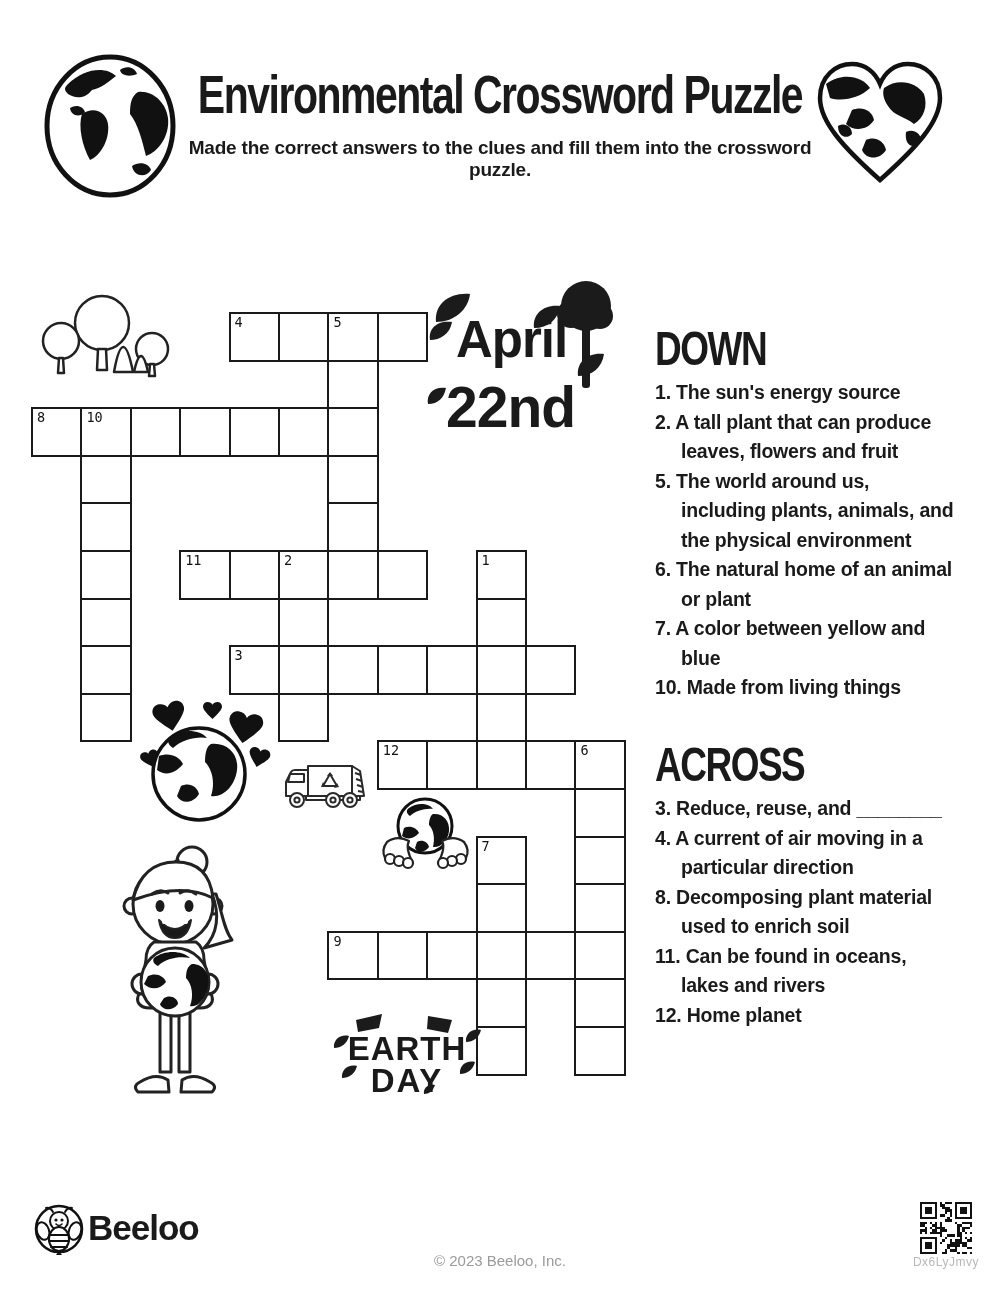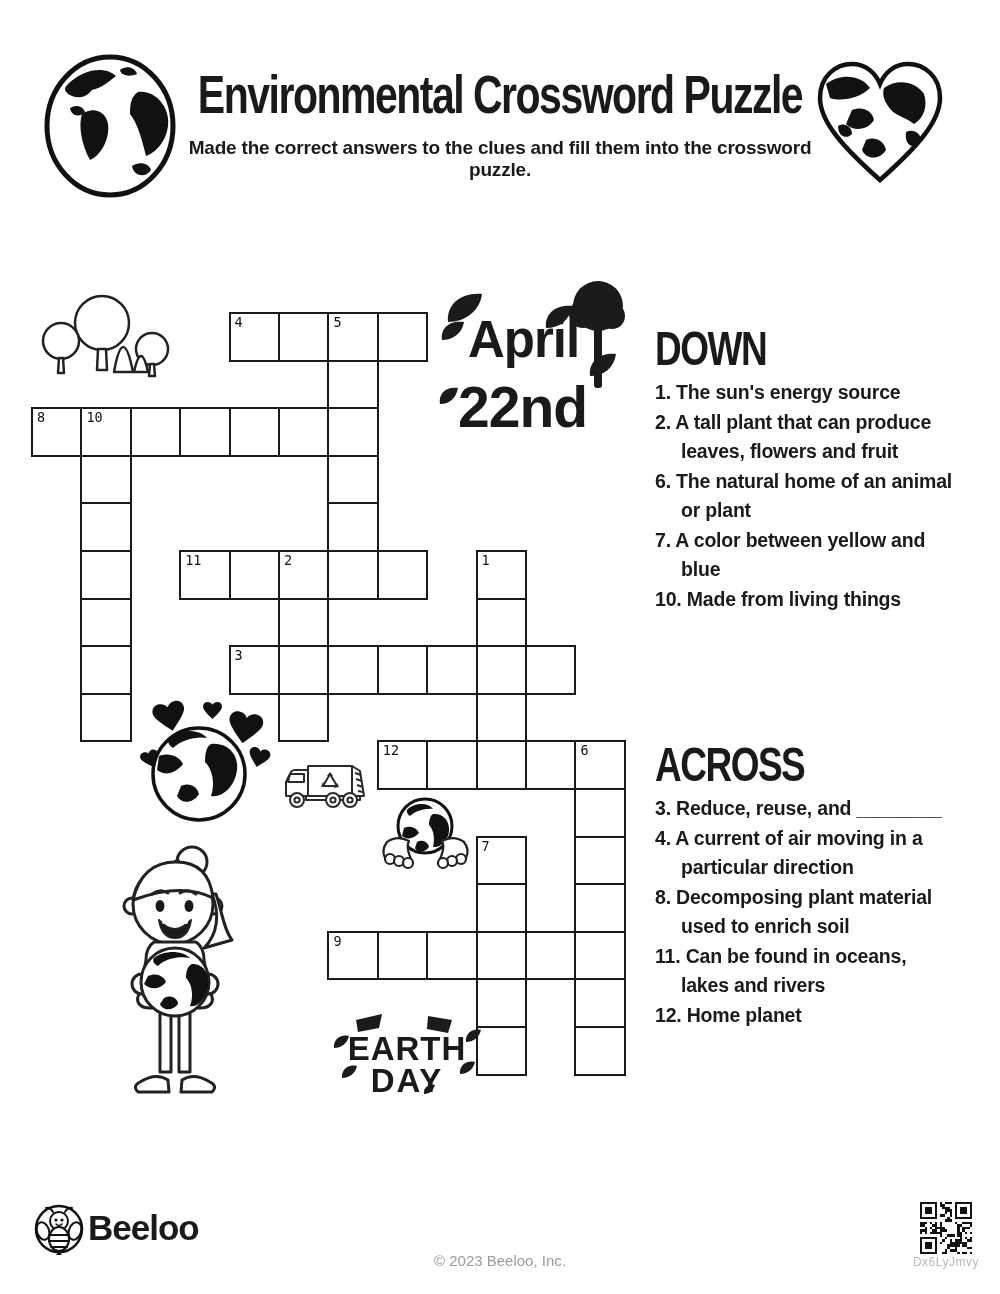--- a/index.html
+++ b/index.html
@@ -22,21 +22,21 @@
 
   
   .clues{position:absolute;left:655px;width:330px;}
   .clues h2{margin:0 0 14px 0;font-size:37px;font-weight:bold;letter-spacing:-1.5px;
         transform:scaleY(1.3);transform-origin:left top;}
   .clue-list{list-style:none;margin:0;padding:0;font-size:19.5px;font-weight:bold;
         line-height:29.5px;letter-spacing:-0.2px;}
   .clue-list li{padding-left:26px;text-indent:-26px;white-space:pre-line;}
 
   
-  .april-wrap{position:absolute;left:438px;top:276px;width:215px;height:185px;}
+  .april-wrap{position:absolute;left:426px;top:276px;width:215px;height:185px;}
   .april-month{position:absolute;left:30px;top:34px;font-size:51px;font-weight:bold;letter-spacing:-1px;}
   .april-day{position:absolute;left:20px;top:98px;font-size:57px;font-weight:bold;letter-spacing:-1px;}
 
   .eday-wrap{position:absolute;left:332px;top:1012px;width:150px;height:88px;text-align:center;}
   .eday-line1{position:absolute;left:0;right:0;top:18px;font-size:33px;font-weight:bold;letter-spacing:1px;}
   .eday-line2{position:absolute;left:0;right:0;top:50px;font-size:33px;font-weight:bold;letter-spacing:2px;}
 
   
   .brand-name{position:absolute;left:88px;top:1208px;font-size:35px;font-weight:bold;letter-spacing:-1px;}
   .copyright{position:absolute;left:0;width:100%;top:1252px;text-align:center;
@@ -304,20 +304,23 @@
     <div class="eday-line1">EARTH</div>
     <div class="eday-line2">DAY</div>
   </div>
 
   <div class="clues" style="top:322px">
     <h2>DOWN</h2>
     <ul class="clue-list">
         <li><span>1.</span> The sun's energy source</li>
         <li><span>2.</span> A tall plant that can produce
 leaves, flowers and fruit</li>
+        <li><span>5.</span> The world around us,
+including plants, animals, and
+the physical environment</li>
         <li><span>6.</span> The natural home of an animal
 or plant</li>
         <li><span>7.</span> A color between yellow and
 blue</li>
         <li><span>10.</span> Made from living things</li>
       </ul>
   </div>
 
   <div class="clues" style="top:738px">
     <h2>ACROSS</h2>

